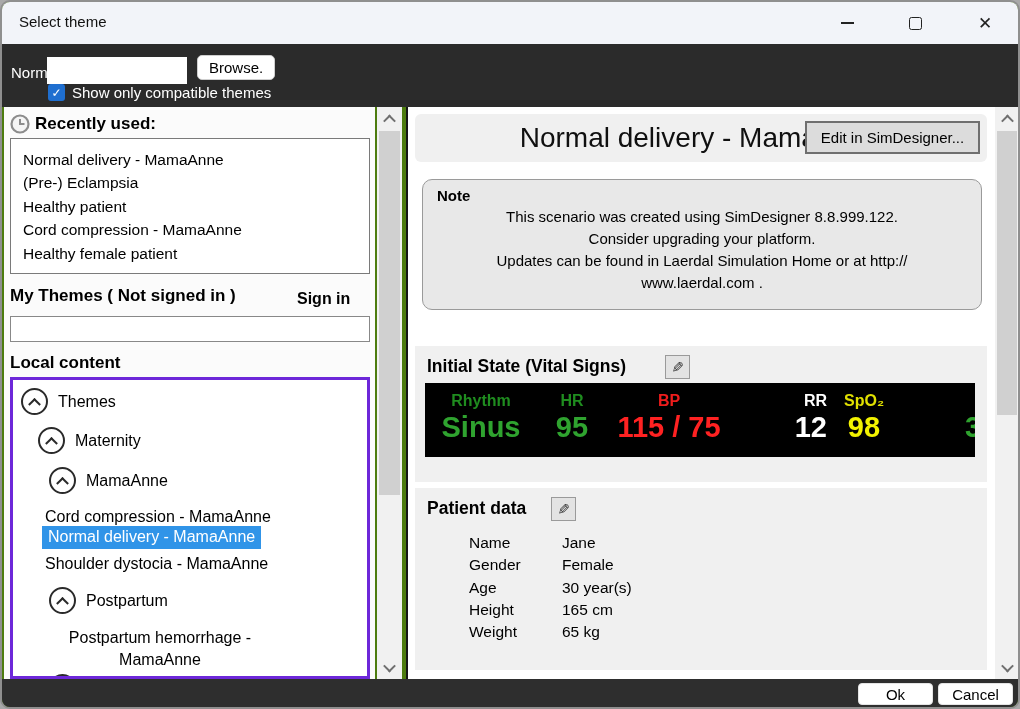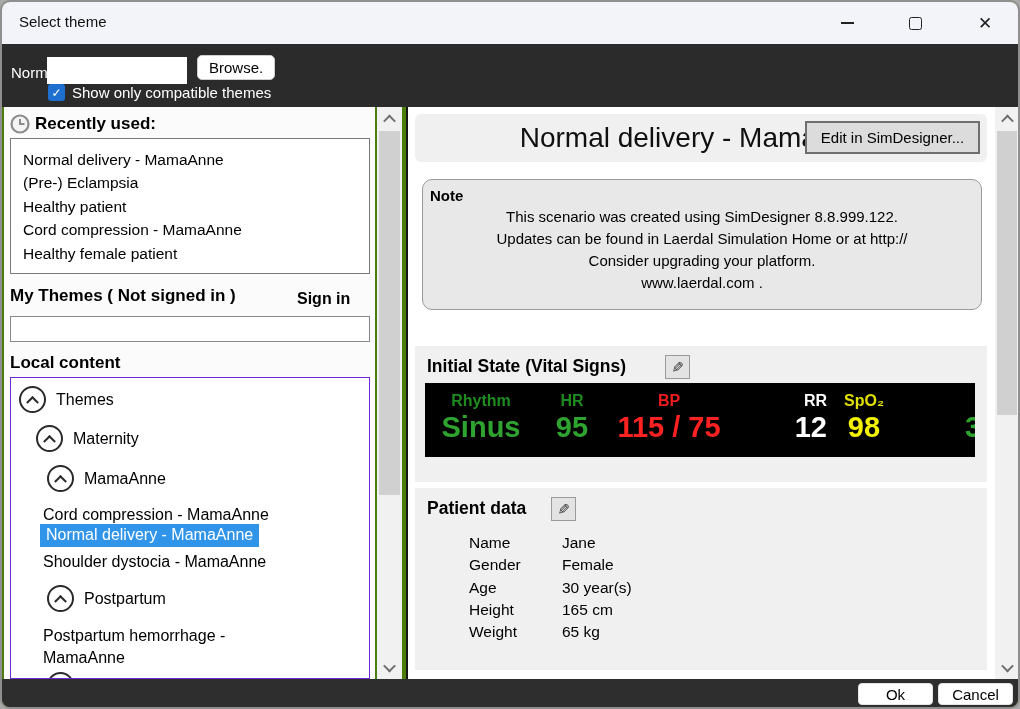--- a/index.html
+++ b/index.html
@@ -50,39 +50,39 @@
   .recent-head { position:absolute; left:31px; top:7px; font-size:17px; font-weight:bold; color:#000; }
   .clock-wrap { position:absolute; left:5px; top:6px; }
   .listbox { position:absolute; left:6px; top:31px; width:360px; height:136px; background:#fff; border:1px solid #7a7a7a; padding:9px 0 0 12px; }
   .listbox .li { font-size:15.5px; line-height:23.4px; color:#000; white-space:nowrap; }
 
   .mythemes-head { position:absolute; left:6px; top:179px; font-size:17px; font-weight:bold; }
   .signin-link { position:absolute; left:293px; top:183px; font-size:16px; font-weight:bold; color:#000; cursor:default; }
   .mythemes-input { position:absolute; left:6px; top:209px; width:360px; height:26px; border:1px solid #888; background:#fff; font-size:14px; padding:0 6px; }
 
   .local-head { position:absolute; left:6px; top:246px; font-size:17px; font-weight:bold; }
-  .treebox { position:absolute; left:6px; top:270px; width:360px; height:302px; background:#fff; border:1px solid #6d28d9; overflow:hidden; }
+  .treebox { position:absolute; left:6px; top:270px; width:360px; height:302px; background:#fff; border:3px solid #6d28d9; overflow:hidden;text-align:center; }
 
   .tree-toggle { position:absolute; width:27px; height:27px; border:2px solid #2a2a2a; border-radius:50%; background:#fff;
                  display:flex; align-items:center; justify-content:center; }
   .tree-toggle .tchev { width:9px; height:9px; border-top:2.5px solid #2a2a2a; border-left:2.5px solid #2a2a2a;
                         transform:rotate(45deg) translate(2px,2px); }
   .tree-label { position:absolute; font-size:16px; color:#000; white-space:nowrap; }
   .tree-item { position:absolute; font-size:16px; color:#000; white-space:nowrap; cursor:default; }
   .tree-item.selected { color:#fff; padding:2px 6px 3px 6px; white-space:nowrap; }
 
   
   .detail-header { position:absolute; left:7px; top:7px; width:572px; height:48px; background:#f0f0f0; border-radius:6px; overflow:hidden; }
   .detail-title { position:absolute; inset:0; display:flex; align-items:center; justify-content:center;
                   font-size:28px; color:#101010; white-space:nowrap; }
   .edit-btn { position:absolute; left:397px; top:14px; width:175px; height:33px; background:#dcdcdc;
               border:2px solid #6f6f6f; font-size:15px; color:#000; cursor:default; z-index:5; }
 
   .note-box { position:absolute; left:14px; top:72px; width:560px; height:131px; background:#e8e8e8;
-              border:1px solid #9a9a9a; border-radius:10px; padding:7px 7px; }
+              border:1px solid #9a9a9a; border-radius:10px; padding:7px 14px; }
   .note-head { font-size:15px; font-weight:bold; margin-bottom:2px; }
   .note-line { font-size:15px; line-height:22px; color:#000;text-align:center; }
 
   .section-box { position:absolute; left:7px; width:572px; background:#f0f0f0; border-radius:0; }
   .vitals-box { top:239px; height:136px; }
   .patient-box { top:381px; height:182px; }
   .section-head { position:absolute; left:12px; top:10px; font-size:17.5px; font-weight:bold; color:#000; }
   .pencil-btn { position:absolute; top:9px; width:25px; height:24px; background:#e3e3e3; border:1px solid #9a9a9a;
                 display:flex; align-items:center; justify-content:center; cursor:default; }
   .pencil-btn span { font-size:15px; color:#333; transform:rotate(90deg); }
@@ -202,22 +202,22 @@
 
   <div class="right-panel">
     <div class="detail-header">
       <div class="detail-title">Normal delivery - MamaAnne</div>
     </div>
     <button class="edit-btn">Edit in SimDesigner...</button>
 
     <div class="note-box">
       <div class="note-head">Note</div>
       <div class="note-line">This scenario was created using SimDesigner 8.8.999.122.</div>
+      <div class="note-line">Consider upgrading your platform.</div>
       <div class="note-line">Updates can be found in Laerdal Simulation Home or at http://</div>
-      <div class="note-line">Consider upgrading your platform.</div>
       <div class="note-line">www.laerdal.com .</div>
     </div>
 
     <div class="section-box vitals-box">
       <div class="section-head">Initial State (Vital Signs)</div>
       <button class="pencil-btn">
           <span>✎</span>
         </button>
       <div class="monitor" style="background-color: rgb(0, 0, 0);">
         <div class="vcol" style="left:-4px;">

